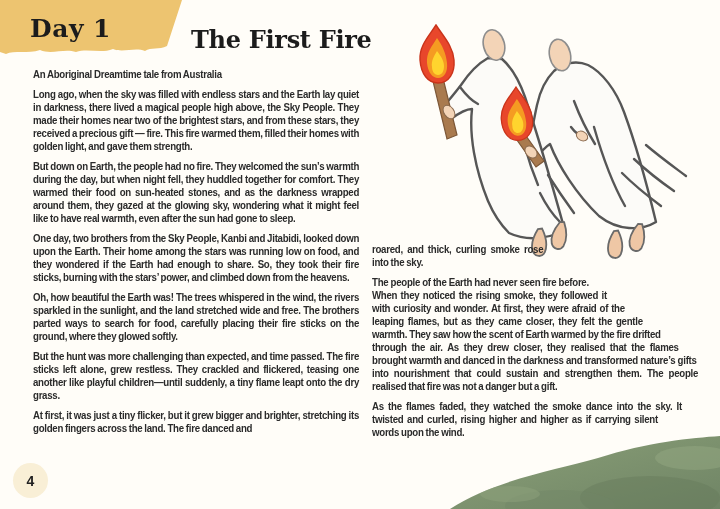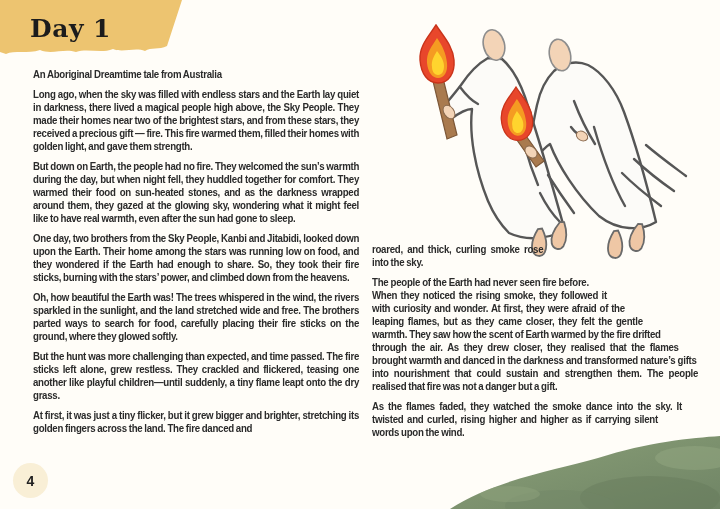--- a/index.html
+++ b/index.html
@@ -63,20 +63,21 @@
 </head>
 <body>
 
 <div class="page">
 
   <svg class="banner-svg" width="190" height="62" viewBox="0 0 190 62">
     <path d="M 0,0 L 182,0 L 167,46 C 159,50 151,47 145,51 C 135,47 123,53 113,49
              C 101,54 88,48 76,52 C 64,48 52,55 40,50 C 28,54 14,50 6,54 L 0,52 Z" fill="#edc470"></path>
   </svg>
   <div class="day-label">Day 1</div>
+  <div class="page-title">The First Fire</div>
 
   <svg class="figures-svg" width="315" height="258" viewBox="0 0 315 258">
     <defs>
       <g id="flame">
         <path d="M 0,0 C -7,11 -17,21 -16,35 C -15,49 -8,58 2,58 C 13,58 19,48 18,35 C 17,21 7,11 0,0 Z" fill="#e8472b" stroke="#c9331a" stroke-width="1.4"></path>
         <path d="M 1,13 C -4,21 -10,28 -9,38 C -8,48 -3,53 2,53 C 8,53 12,47 11,38 C 10,28 6,20 1,13 Z" fill="#f59b22"></path>
         <path d="M 1,26 C -2,31 -5,36 -4,42 C -4,47 -1,50 2,50 C 6,50 8,46 8,41 C 8,35 4,30 1,26 Z" fill="#ffd42e"></path>
       </g>
       <path id="foot" d="M 0,0 C -4,9 -5,17 -2,23 C 1,28 8,28 10,22 C 12,14 8,5 4,-1 Z" fill="#efc7a5" stroke="#6a6a6a" stroke-width="1.8"></path>
     </defs>

